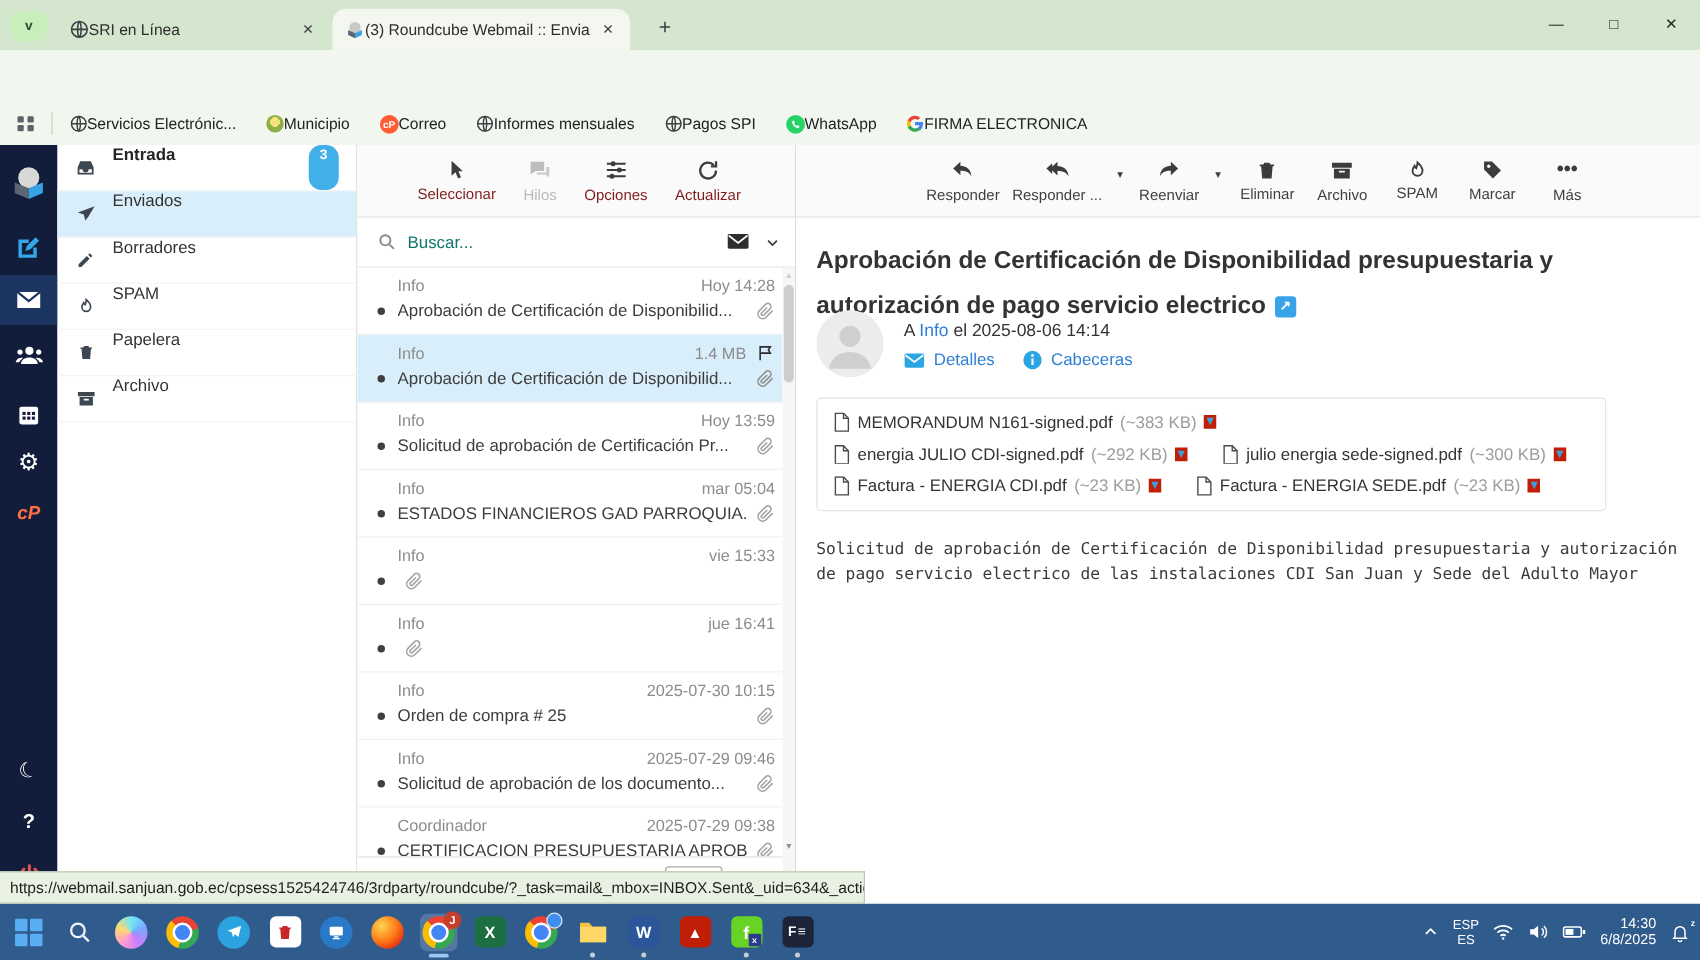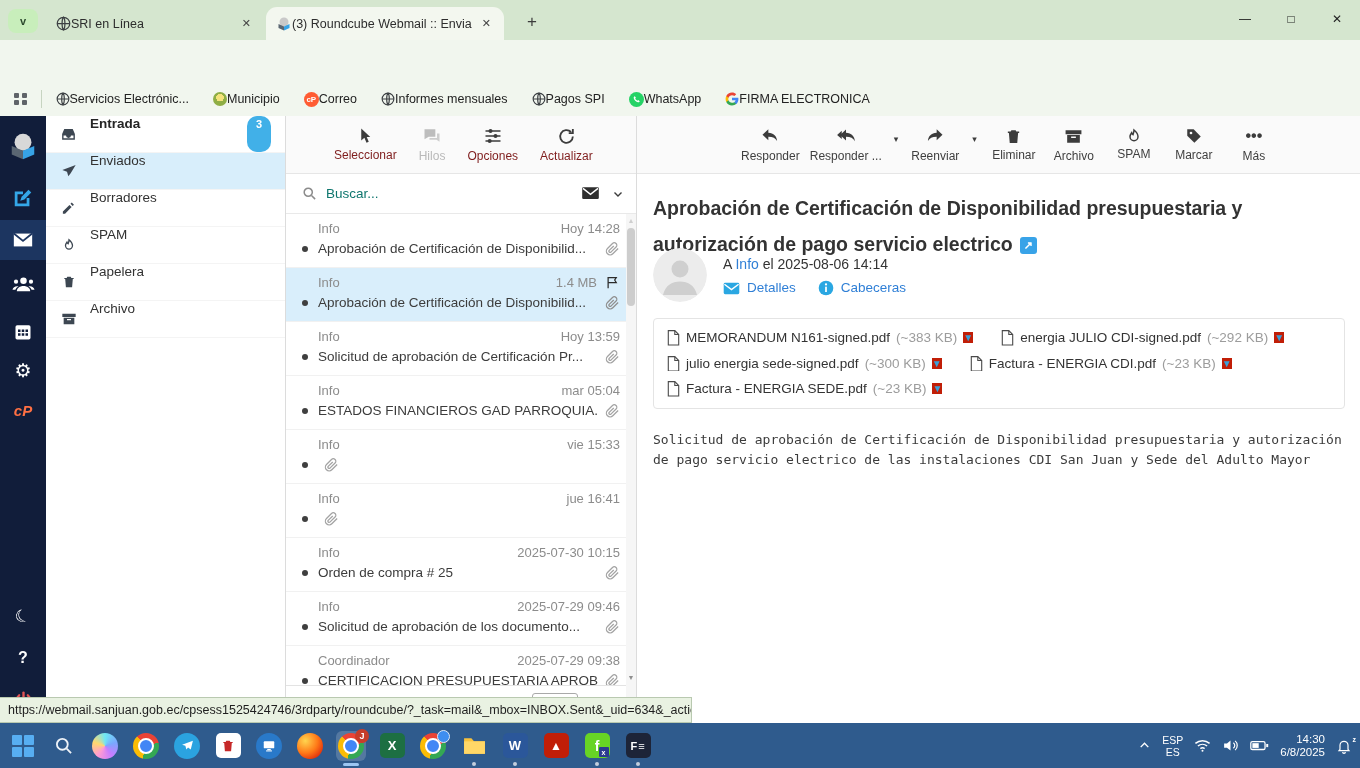--- a/index.html
+++ b/index.html
@@ -85,21 +85,21 @@
   .vbtn .tl{font-size:12px;color:#3f3f3f;white-space:nowrap}
   .vcaret{font-size:9px;color:#3c3c3c;margin:0 2px;align-self:center;margin-top:-12px}
   .subject{position:absolute;left:16px;top:74px;width:648px;font-size:19.5px;font-weight:bold;color:#333;line-height:36px}
   .extlink{display:inline-flex;width:17px;height:17px;border-radius:3px;background:#38a3e8;color:#fff;font-size:11px;align-items:center;justify-content:center;margin-left:7px;vertical-align:2px;font-weight:bold}
   .pavatar{position:absolute;left:16px;top:132px;width:54px;height:54px;border-radius:50%;overflow:hidden}
   .fromline{position:absolute;left:86px;top:140px;font-size:14px;color:#333}
   .fromline .lnk{color:#2f7fd6}
   .actline{position:absolute;left:86px;top:164px;display:flex;align-items:flex-start;gap:7px;font-size:13.5px}
   .actline .lnk{color:#2f7fd6}
   .actline .gap{width:8px}
-  .attbox{position:absolute;left:16px;top:202px;width:692px;border:1px solid #e4e4e4;border-radius:4px;padding:11px 13px;box-sizing:border-box;display:flex;flex-wrap:wrap;column-gap:28px;row-gap:10px}
+  .attbox{position:absolute;left:16px;top:202px;width:632px;border:1px solid #e4e4e4;border-radius:4px;padding:11px 13px;box-sizing:border-box;display:flex;flex-wrap:wrap;column-gap:28px;row-gap:10px}
   .chip{display:flex;align-items:center;gap:6px;white-space:nowrap}
   .chip .an{font-size:13.5px;color:#333}
   .chip .as{font-size:13.5px;color:#9c9c9c}
   .chip .ac{font-size:10px;color:#3b9fd8}
   .bodytxt{position:absolute;left:16px;top:314px;width:700px;font-family:"DejaVu Sans Mono",monospace;font-size:13px;line-height:20px;color:#3b3b3b}
 
   
   .statusbar{position:absolute;left:0;top:697px;width:692px;height:26px;background:#e9f2e2;border:1px solid #b9c9b0;border-left:none;box-sizing:border-box;font-size:12.5px;color:#1f1f1f;display:flex;align-items:center;padding:0 8px;white-space:nowrap;overflow:hidden;z-index:5}
   .taskbar{position:absolute;left:0;top:723px;width:1360px;height:45px;background:#2f5b8d;z-index:4}
   .tbicons{position:absolute;left:8px;top:0;height:45px;display:flex;align-items:center;gap:11px}

